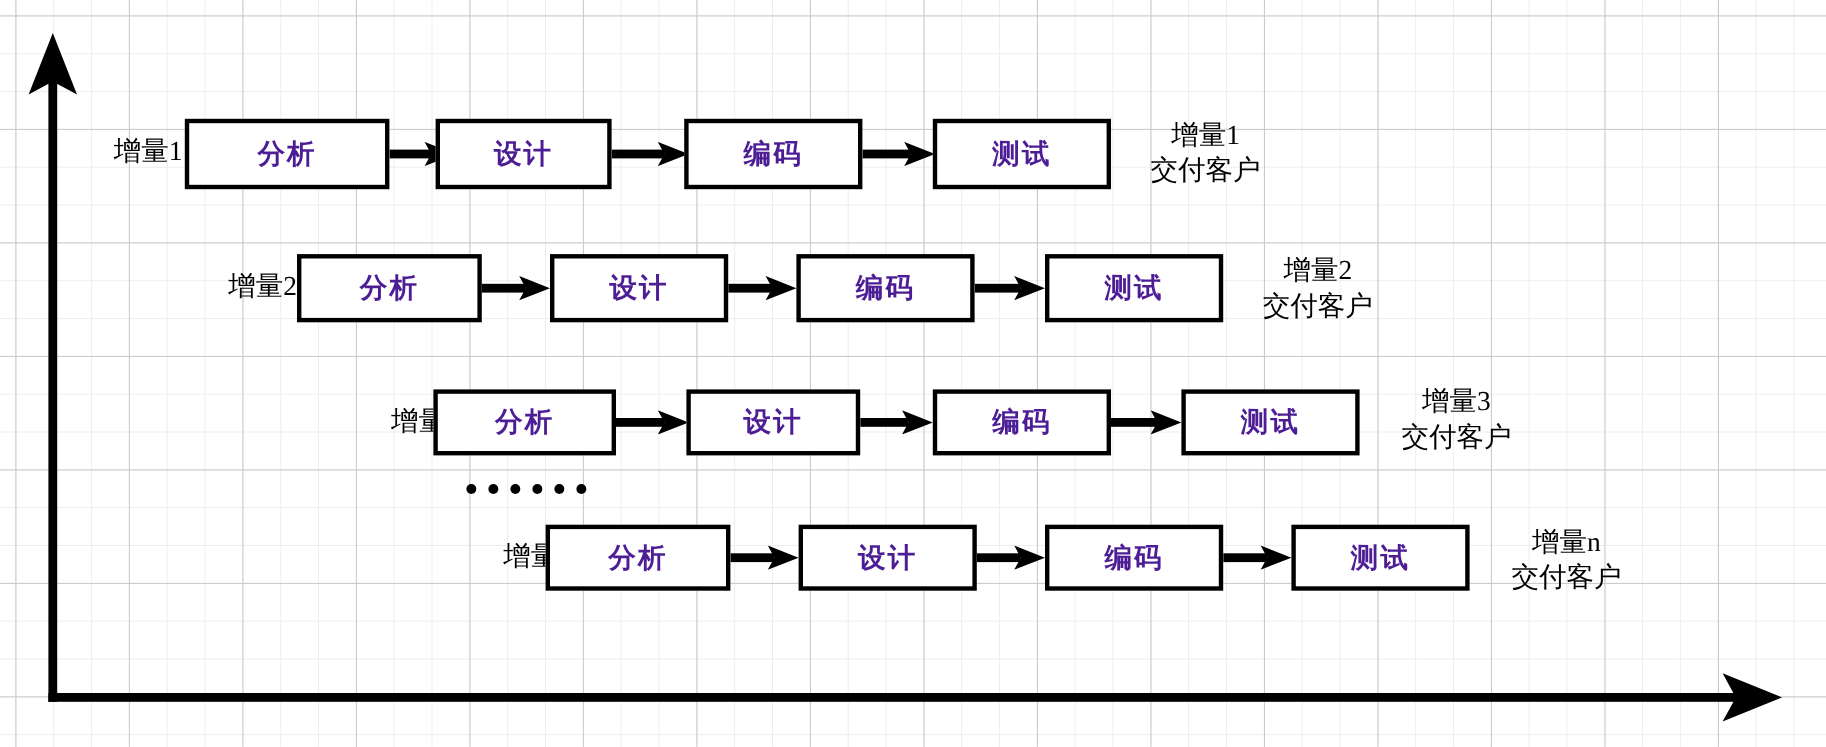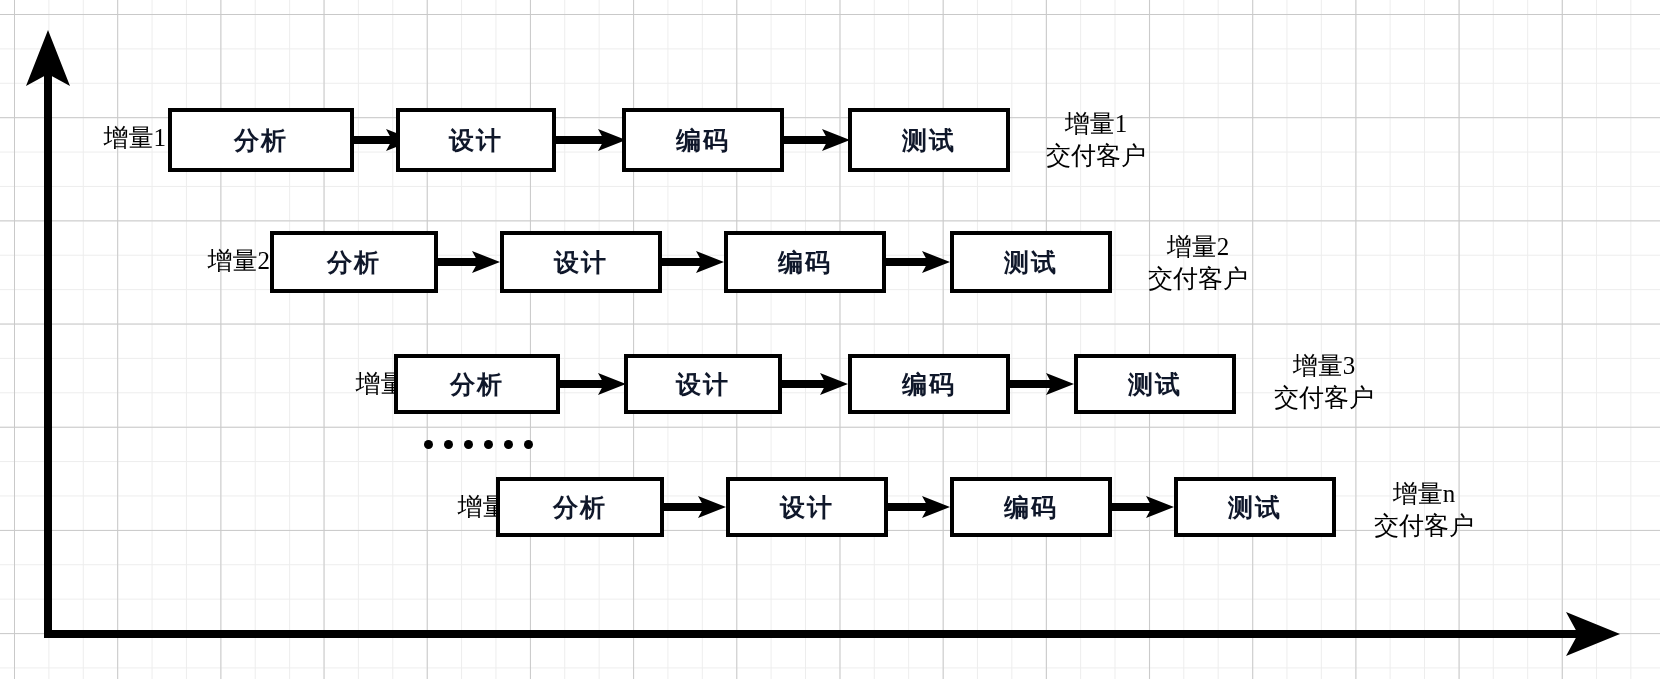--- a/index.html
+++ b/index.html
@@ -45,21 +45,21 @@
     position: absolute;
     box-sizing: border-box;
     border: 4px solid #000000;
     background: #ffffff;
     display: flex;
     align-items: center;
     justify-content: center;
     font-weight: bold;
     font-size: 25px;
     letter-spacing: 2px;
-    color: #0f172a;
+    color: #4c1d95;
     line-height: 1;
   }
 
   
   .arrow {
     position: absolute;
     height: 22px;
     pointer-events: none;
   }
   .arrow svg { display: block; }

